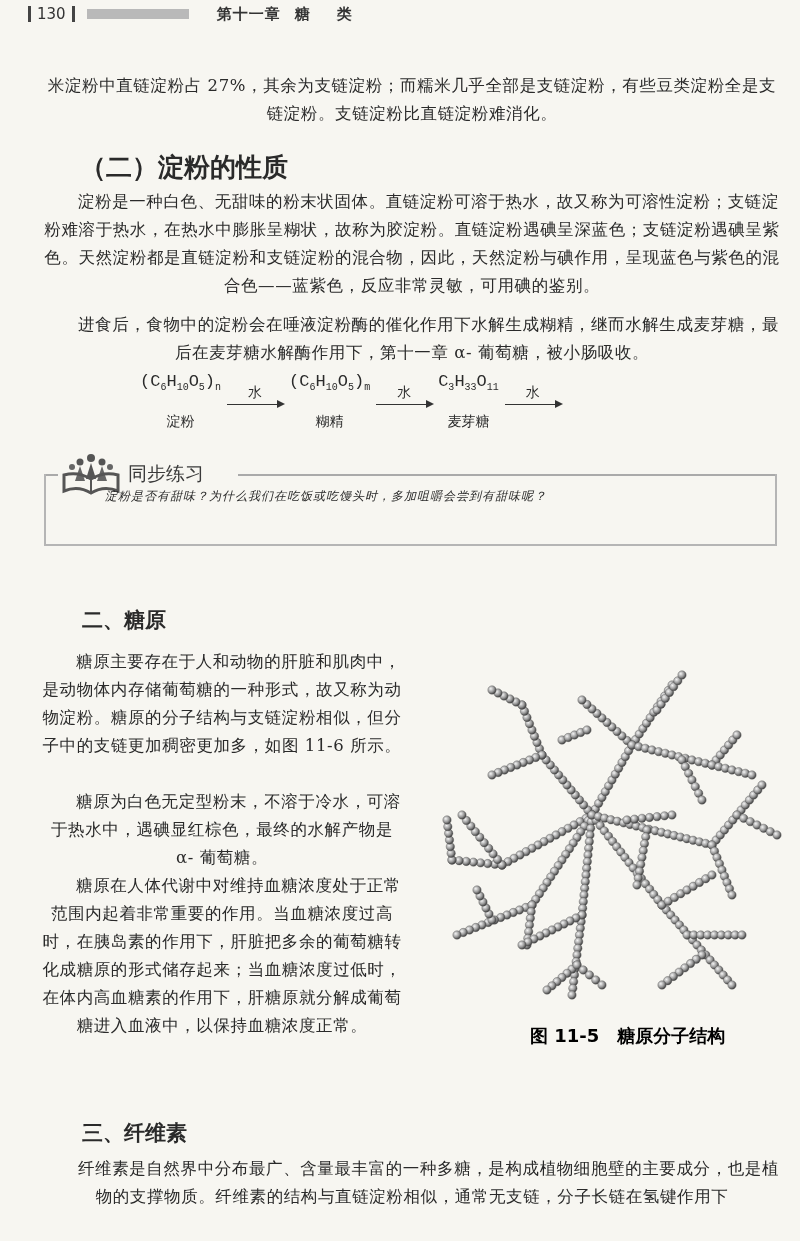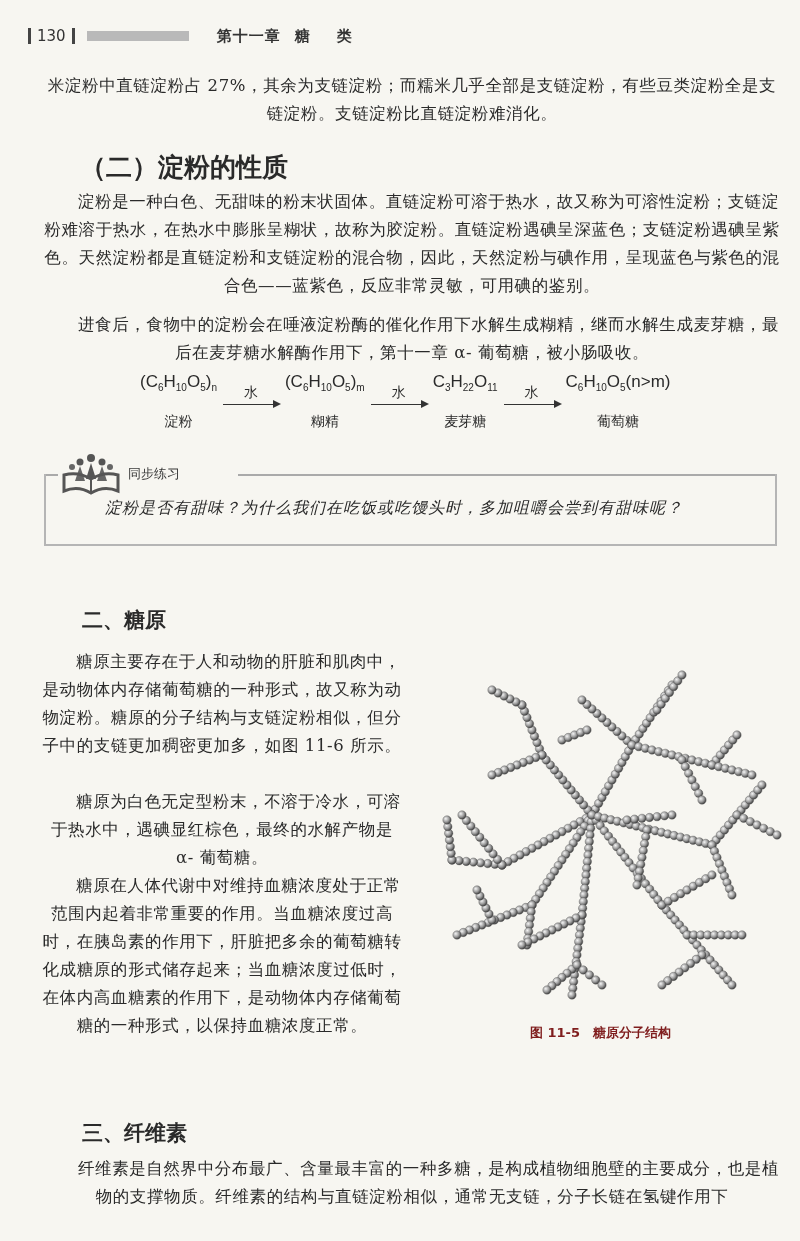--- a/index.html
+++ b/index.html
@@ -4,68 +4,68 @@
 <style>
   html, body { margin: 0; padding: 0; }
   body {
     width: 800px; height: 1241px; overflow: hidden;
     background: #f7f6f1;
     font-family: "DejaVu Serif", "Liberation Serif", serif;
     color: #2a2a2a;
     position: relative;
   }
   .header {
-    position: absolute; top: 24px; left: 28px; height: 24px;
+    position: absolute; top: 2px; left: 28px; height: 24px;
     display: flex; align-items: center;
     font-family: "DejaVu Sans", "Liberation Sans", sans-serif;
     font-size: 15px; color: #333;
   }
   .header .bar { display:inline-block; width:3px; height:16px; background:#444; }
   .header .pnum { margin: 0 6px; font-weight: normal; }
   .header .gray-rule { display:inline-block; width:102px; height:10px; background:#b9b9b9; margin: 0 28px 0 12px; }
   .header .chapter { font-weight: bold; letter-spacing: 1px; }
   .header .chap-sep { display:inline-block; width: 14px; }
   .p {
     position: absolute; left: 42px; width: 740px;
     font-size: 16.5px; line-height: 28px; letter-spacing: 0.6px; text-align: center;
   }
   .indent { text-indent: 2em; }
   h2 { margin:0; font-weight: bold; position:absolute; }
   .sub-h { left: 80px; top: 150px; font-size: 26px; }
   .sec-h { font-size: 21px; left: 82px; margin-top: 16px; }
   .equation {
     position: absolute; top: 372px; left: 140px; width: 540px; height: 55px;
-    font-family: Liberation Sans, sans-serif; font-size: 17px;
+    font-family: Liberation Mono, monospace; font-size: 17px;
   }
   .eq-row { display:flex; align-items:flex-end; }
   .eq-item { display:flex; flex-direction: column; align-items:center; }
   .arrow { display:flex; flex-direction:column; align-items:center; margin: 0 4px; font-size: 14px; width: 60px; }
   .arrow .line { width: 56px; height: 1px; background:#333; position:relative; margin-top: 2px;}
   .arrow .line::after { content:""; position:absolute; right:-2px; top:-4px; border-left:8px solid #333; border-top:4.5px solid transparent; border-bottom:4.5px solid transparent; }
   .eq-label { font-size: 14px; margin-top: 20px; }
   sub { font-size: 10px; }
   .practice-title {
     position:absolute; top: 453px; left: 60px; display:flex; align-items:center;
-    font-family: Liberation Serif, serif; font-size: 13px; color:#3a3a3a;
+    font-family: Liberation Serif, serif; font-size: 19px; color:#3a3a3a;
   }
   .practice-line { position:absolute; top: 474px; height:2px; background:#aaa; }
   .practice-box {
     position:absolute; top: 474px; left: 44px; width: 733px; height: 72px;
     border: 2px solid #b5b5b5; border-top: none; box-sizing: border-box;
   }
   .practice-text {
-    position:absolute; top: 498px; left: 105px; font-size: 16px; letter-spacing: 1px; font-style: italic;
+    position:absolute; top: 488px; left: 105px; font-size: 12px; letter-spacing: 1px; font-style: italic;
   }
   .left-col { width: 360px; left: 42px; }
   .figure {
     position:absolute; left: 432px; top: 645px; width: 350px; height: 390px;
   }
   .fig-caption {
     position:absolute; top: 1024px; left: 530px;
-    font-family: "DejaVu Sans", sans-serif; font-size: 13px; font-weight: bold; color:#7f1d1d;
+    font-family: "DejaVu Sans", sans-serif; font-size: 18px; font-weight: bold; color:#000000;
   }
 </style>
 </head>
 <body>
 
 <div class="header">
   <span class="bar"></span>
   <span class="pnum">130</span>
   <span class="bar"></span>
   <span class="gray-rule"></span>
@@ -96,30 +96,26 @@
       </div>
       <div class="eq-item">
         <div>(C<sub>6</sub>H<sub>10</sub>O<sub>5</sub>)<sub>m</sub></div>
         <div class="eq-label">糊精</div>
       </div>
       <div class="arrow" style="margin-bottom: 26px;">
         <span>水</span>
         <div class="line"></div>
       </div>
       <div class="eq-item">
-        <div>C<sub>3</sub>H<sub>22</sub>O<sub>11</sub></div>
+        <div>C<sub>3</sub>H<sub>33</sub>O<sub>11</sub></div>
         <div class="eq-label">麦芽糖</div>
       </div>
       <div class="arrow" style="margin-bottom: 26px;">
         <span>水</span>
         <div class="line"></div>
-      </div>
-      <div class="eq-item">
-        <div>C<sub>6</sub>H<sub>10</sub>O<sub>5</sub>(n&gt;m)</div>
-        <div class="eq-label">葡萄糖</div>
       </div>
     </div>
 </div>
 
 <div class="practice-line" style="left:44px; width:14px;"></div>
 <div class="practice-line" style="left:238px; width:539px;"></div>
 <div class="practice-box"></div>
 <div class="practice-title">
   <span style="display:inline-block;width:62px;height:42px;margin-right:6px;">
     <svg width="62" height="42" viewBox="0 0 62 42">
@@ -136,21 +132,21 @@
     </svg>
   </span>
   <span>同步练习</span>
 </div>
 <div class="practice-text">淀粉是否有甜味？为什么我们在吃饭或吃馒头时，多加咀嚼会尝到有甜味呢？</div>
 
 <h2 class="sec-h" style="top:590px;">二、糖原</h2>
 
 <div class="p indent left-col" style="top:648px;">糖原主要存在于人和动物的肝脏和肌肉中，是动物体内存储葡萄糖的一种形式，故又称为动物淀粉。糖原的分子结构与支链淀粉相似，但分子中的支链更加稠密更加多，如图 11-6 所示。</div>
 <div class="p indent left-col" style="top:788px;">糖原为白色无定型粉末，不溶于冷水，可溶于热水中，遇碘显红棕色，最终的水解产物是 α- 葡萄糖。</div>
-<div class="p indent left-col" style="top:872px;">糖原在人体代谢中对维持血糖浓度处于正常范围内起着非常重要的作用。当血糖浓度过高时，在胰岛素的作用下，肝脏把多余的葡萄糖转化成糖原的形式储存起来；当血糖浓度过低时，在体内高血糖素的作用下，是动物体内存储葡萄糖的一种形式，以保持血糖浓度正常。</div>
+<div class="p indent left-col" style="top:872px;">糖原在人体代谢中对维持血糖浓度处于正常范围内起着非常重要的作用。当血糖浓度过高时，在胰岛素的作用下，肝脏把多余的葡萄糖转化成糖原的形式储存起来；当血糖浓度过低时，在体内高血糖素的作用下，肝糖原就分解成葡萄糖进入血液中，以保持血糖浓度正常。</div>
 
 <div class="figure">
   <svg id="glycogen-svg" width="350" height="380" viewBox="0 0 350 380">
       <defs>
         <radialGradient id="bead" cx="35%" cy="35%" r="65%">
           <stop offset="0%" stop-color="#f4f4f4"></stop>
           <stop offset="60%" stop-color="#9a9a9a"></stop>
           <stop offset="100%" stop-color="#444"></stop>
         </radialGradient>
       </defs>

